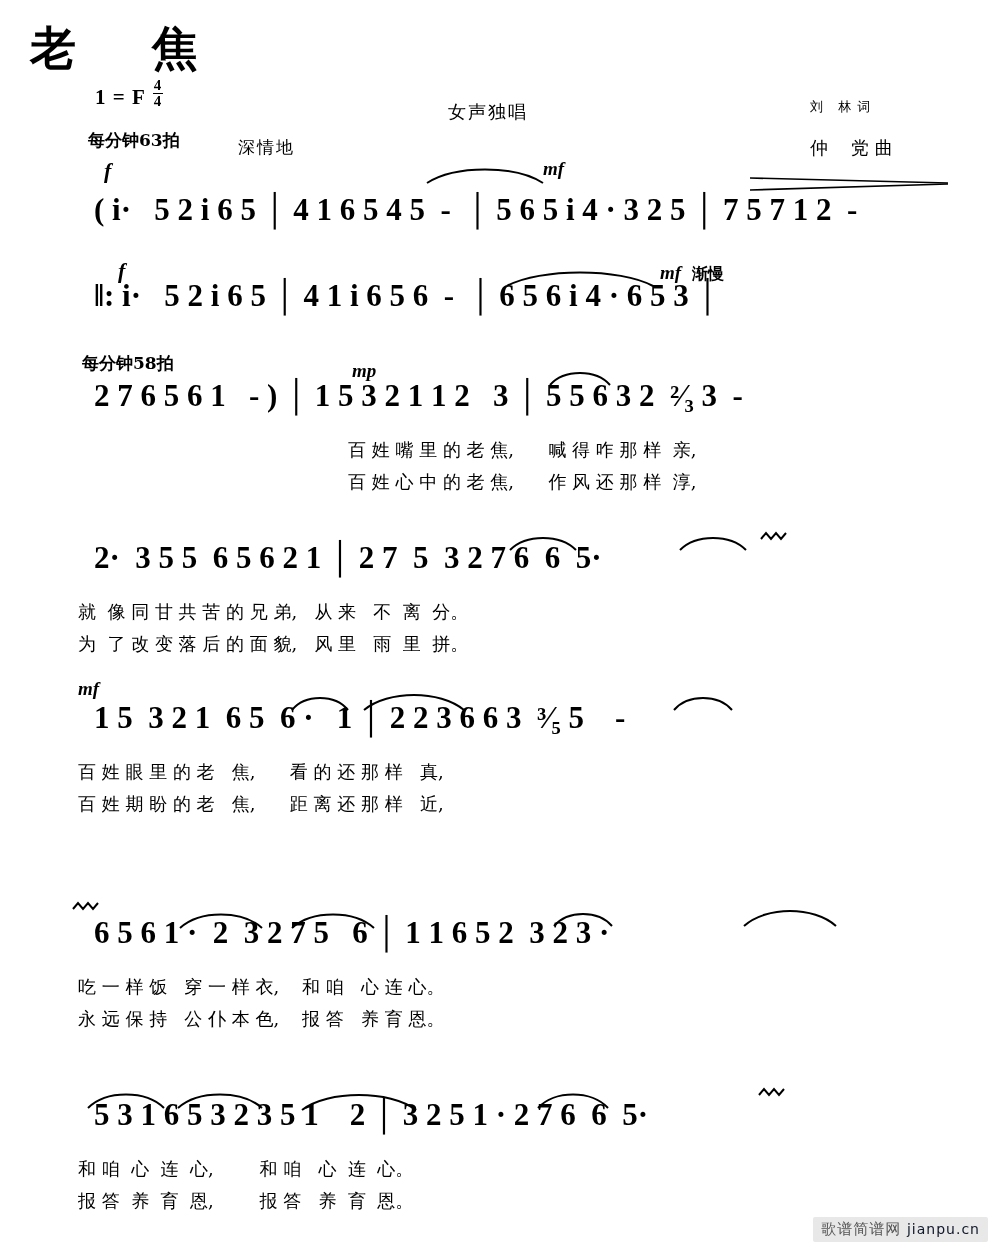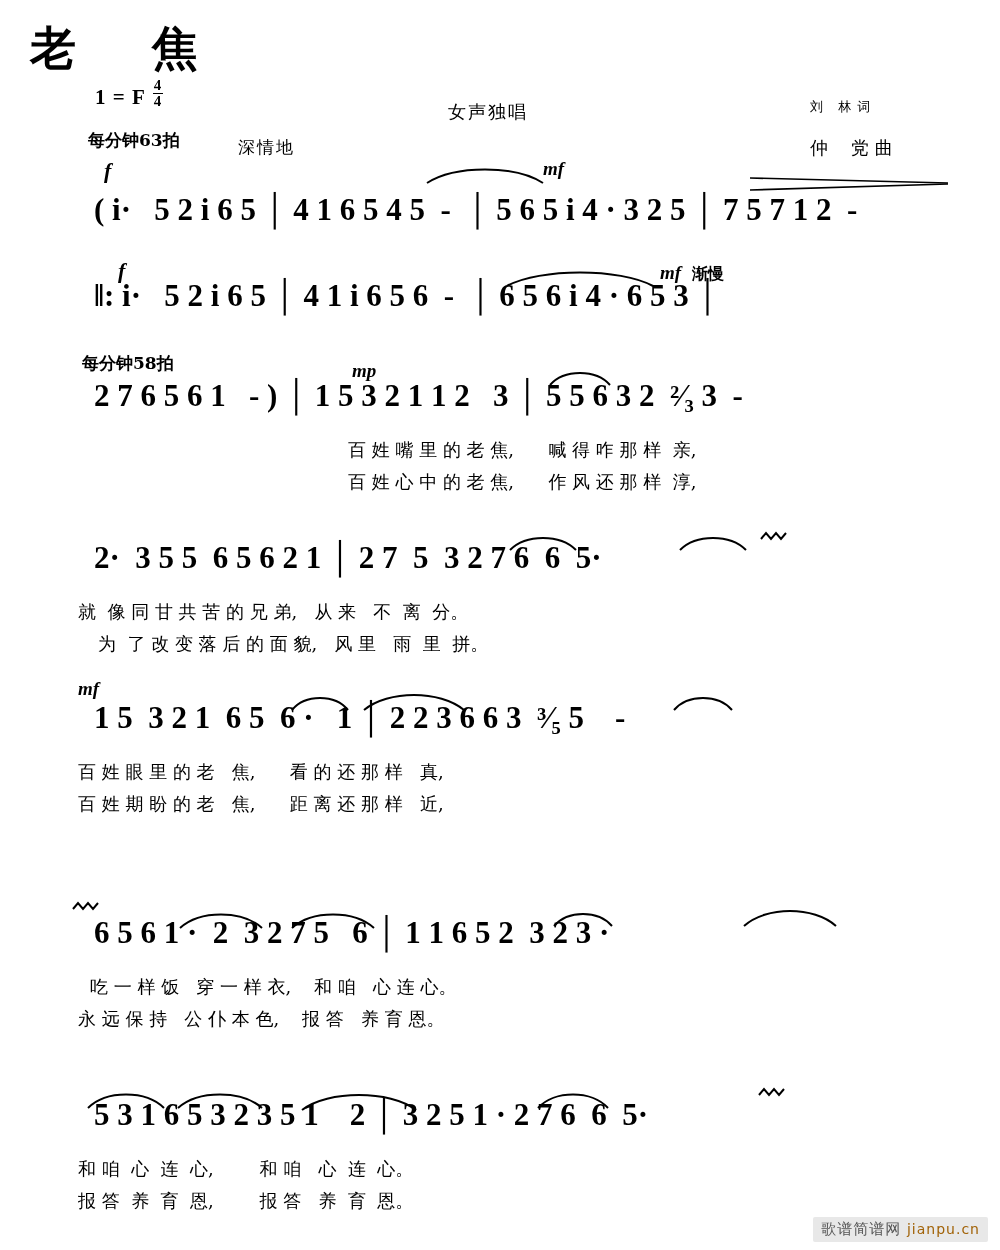--- a/index.html
+++ b/index.html
@@ -169,21 +169,21 @@
     bottom: 8px;
     font-family: "DejaVu Sans", sans-serif;
     font-size: 15px;
     color: #555;
     background: #e8e8e8;
     padding: 3px 8px;
     border-radius: 2px;
     letter-spacing: 1px;
   }
   .watermark .site {
-    color: #a16207;
+    color: #0f172a;
     font-size: 14px;
     margin-top: 11px;
   }
 </style>
 </head>
 <body>
 
 <div class="sheet">
 
   <div class="title">老  焦</div>
@@ -258,21 +258,21 @@
   </div>
   <div class="slur" style="left:760px; top:530px;">
     <svg width="30" height="14" viewBox="0 0 30 14">
         <path d="M1,9 L6,3 L11,9 L16,3 L21,9 L26,3" fill="none" stroke="#000" stroke-width="2"></path>
       </svg>
   </div>
 
   <div class="row" style="top:540px;">
     <div class="notes">2·  3 5 5  6 5 6 2 1 │ 2 7  5  3 2 7 6  6  5·</div>
     <div class="lyr" style="top:60px; left:78px;">就  像 同 甘 共 苦 的 兄 弟,   从 来   不  离  分。</div>
-    <div class="lyr" style="top:92px; left:78px;margin-left:20px;">为  了 改 变 落 后 的 面 貌,   风 里   雨  里  拼。</div>
+    <div class="lyr" style="top:92px; left:78px;">为  了 改 变 落 后 的 面 貌,   风 里   雨  里  拼。</div>
   </div>
 
   <div class="dyn small" style="left:78px; top:678px;">mf</div>
   <div class="slur" style="left:290px; top:692px;">
     <svg width="60" height="20" viewBox="0 0 60 20">
         <path d="M2,18 C15,2 45,2 58,18" fill="none" stroke="#000" stroke-width="2"></path>
       </svg>
   </div>
   <div class="slur" style="left:362px; top:688px;">
     <svg width="104" height="24" viewBox="0 0 104 24">
@@ -312,21 +312,21 @@
       </svg>
   </div>
   <div class="slur" style="left:742px; top:904px;">
     <svg width="96" height="24" viewBox="0 0 96 24">
         <path d="M2,22 C24,2 72,2 94,22" fill="none" stroke="#000" stroke-width="2"></path>
       </svg>
   </div>
 
   <div class="row" style="top:915px;">
     <div class="notes">6 5 6 1 ·  2  3 2 7 5   6 │ 1 1 6 5 2  3 2 3 ·</div>
-    <div class="lyr" style="top:60px; left:78px;margin-left:12px;">吃 一 样 饭   穿 一 样 衣,    和 咱   心 连 心。</div>
+    <div class="lyr" style="top:60px; left:78px;">吃 一 样 饭   穿 一 样 衣,    和 咱   心 连 心。</div>
     <div class="lyr" style="top:92px; left:78px;text-align:center;">永 远 保 持   公 仆 本 色,    报 答   养 育 恩。</div>
   </div>
 
   <div class="slur" style="left:86px; top:1088px;">
     <svg width="80" height="22" viewBox="0 0 80 22">
         <path d="M2,20 C20,2 60,2 78,20" fill="none" stroke="#000" stroke-width="2"></path>
       </svg>
   </div>
   <div class="slur" style="left:176px; top:1088px;">
     <svg width="88" height="22" viewBox="0 0 88 22">

